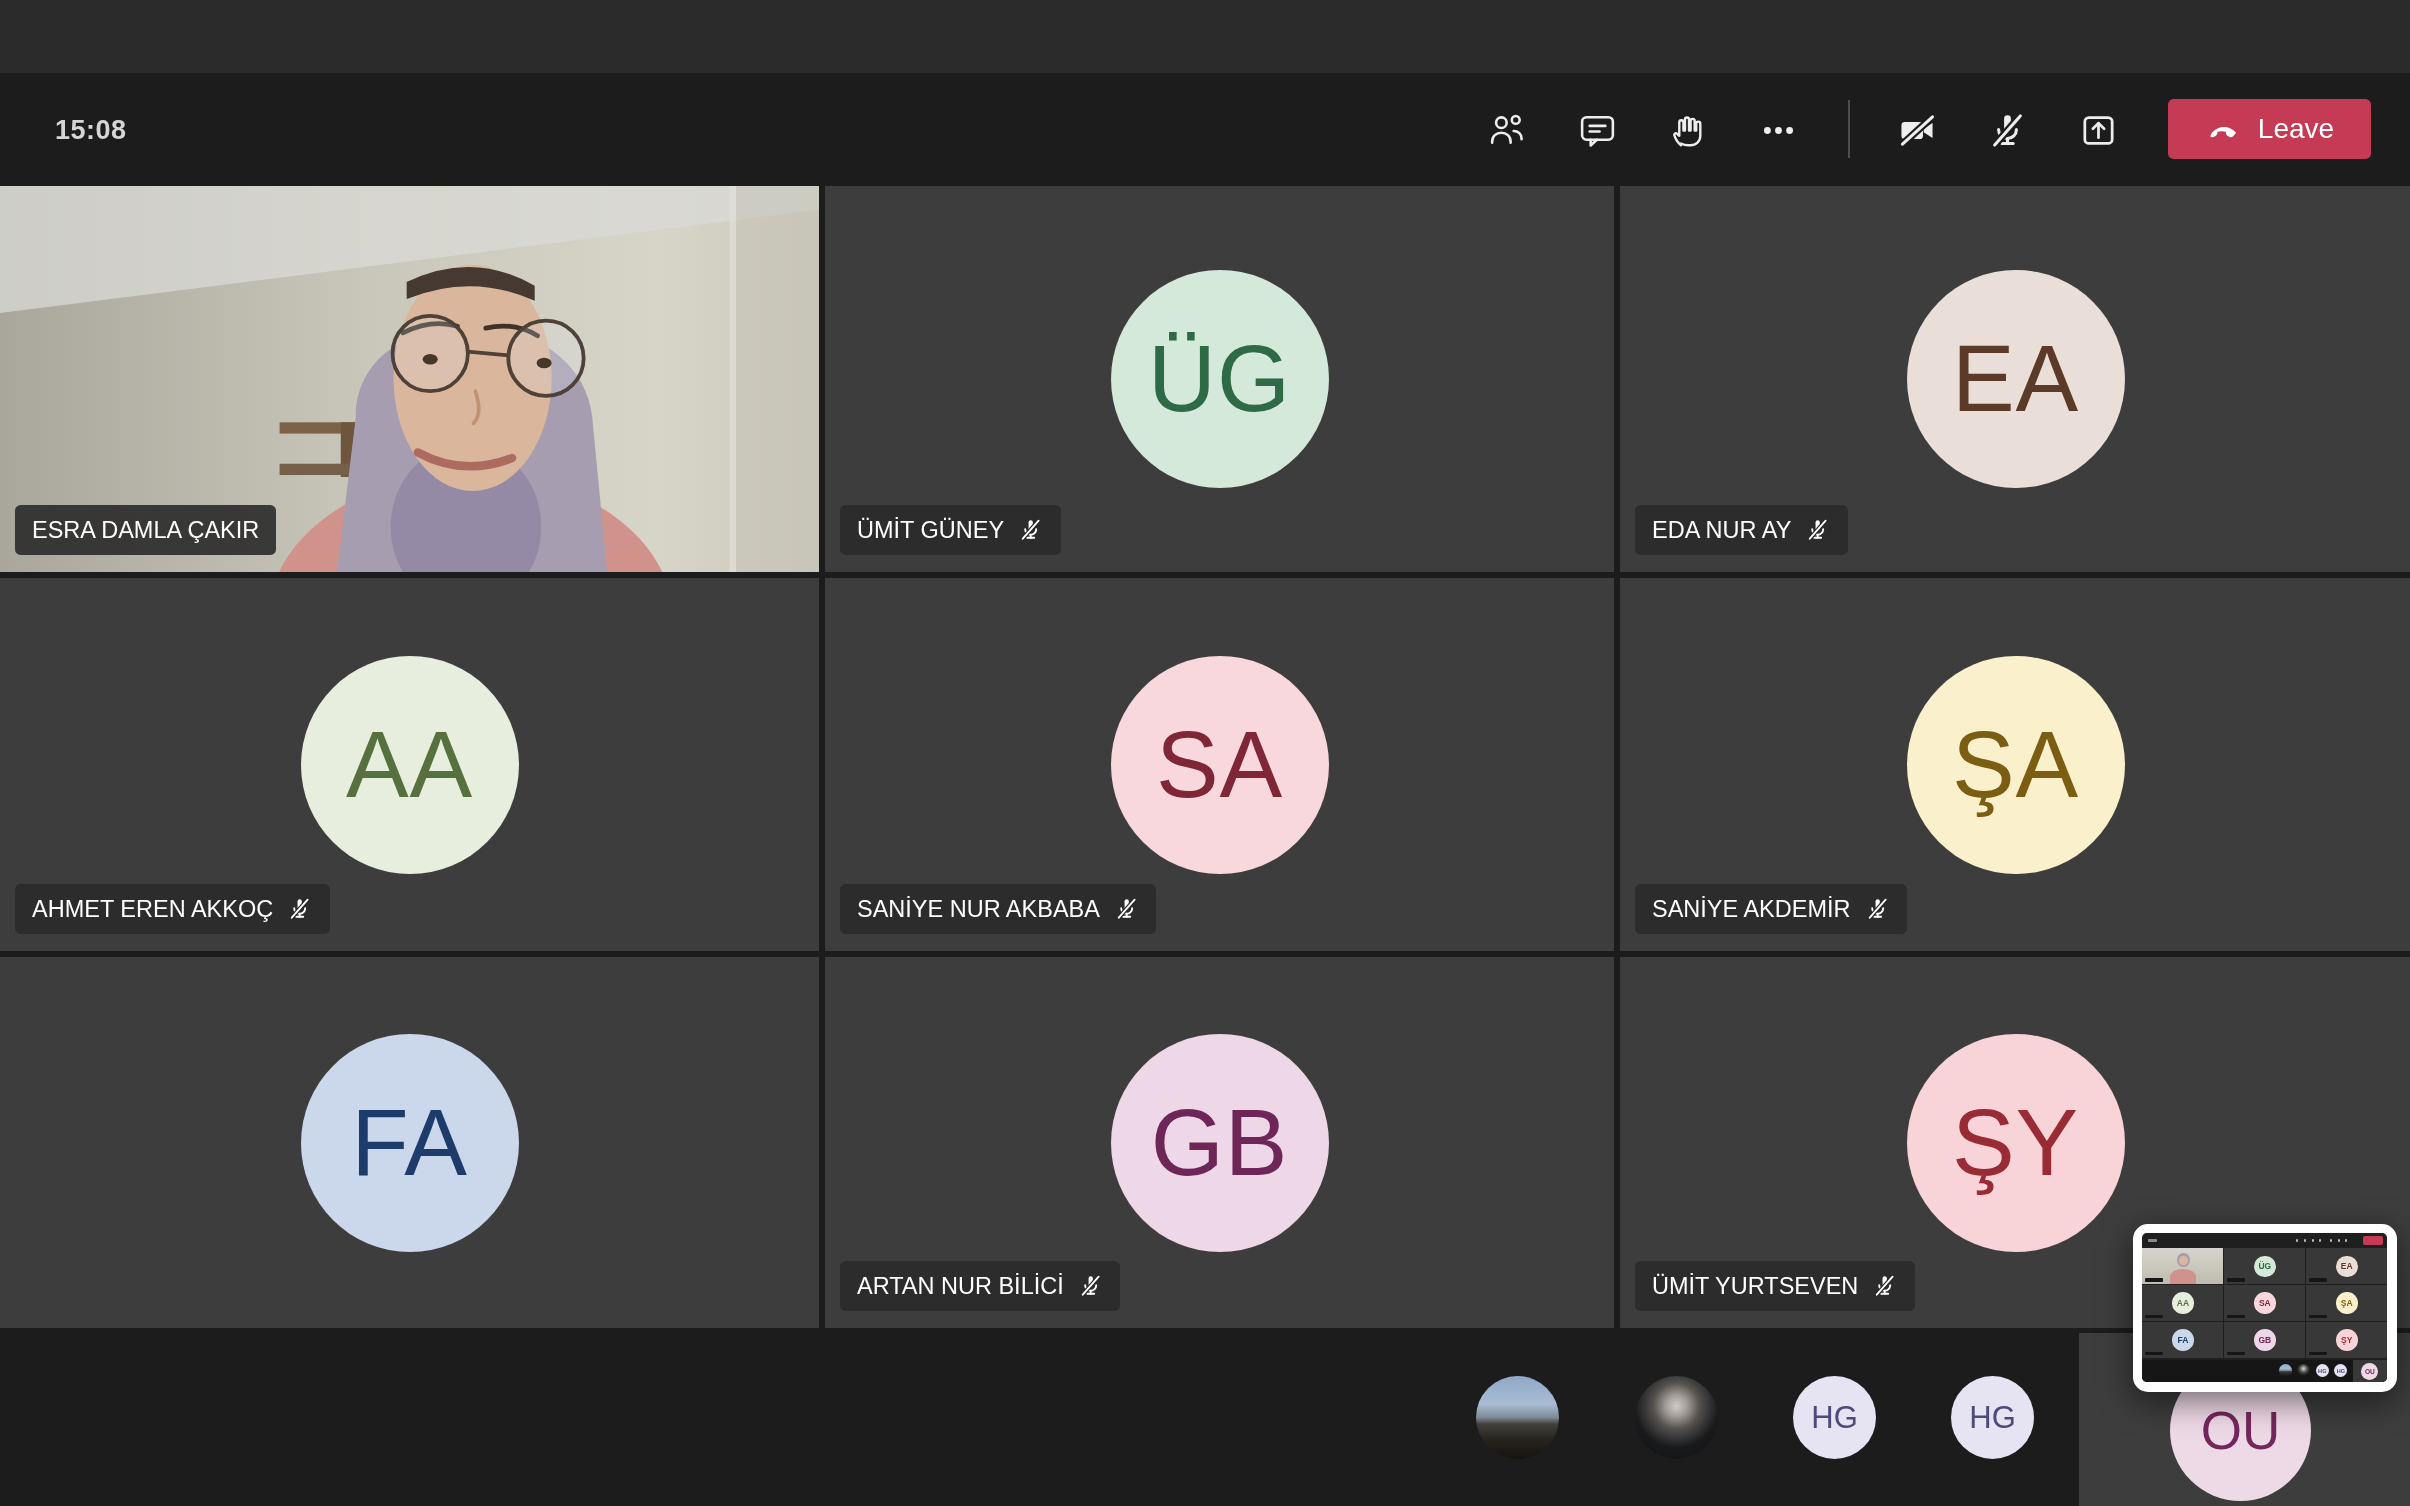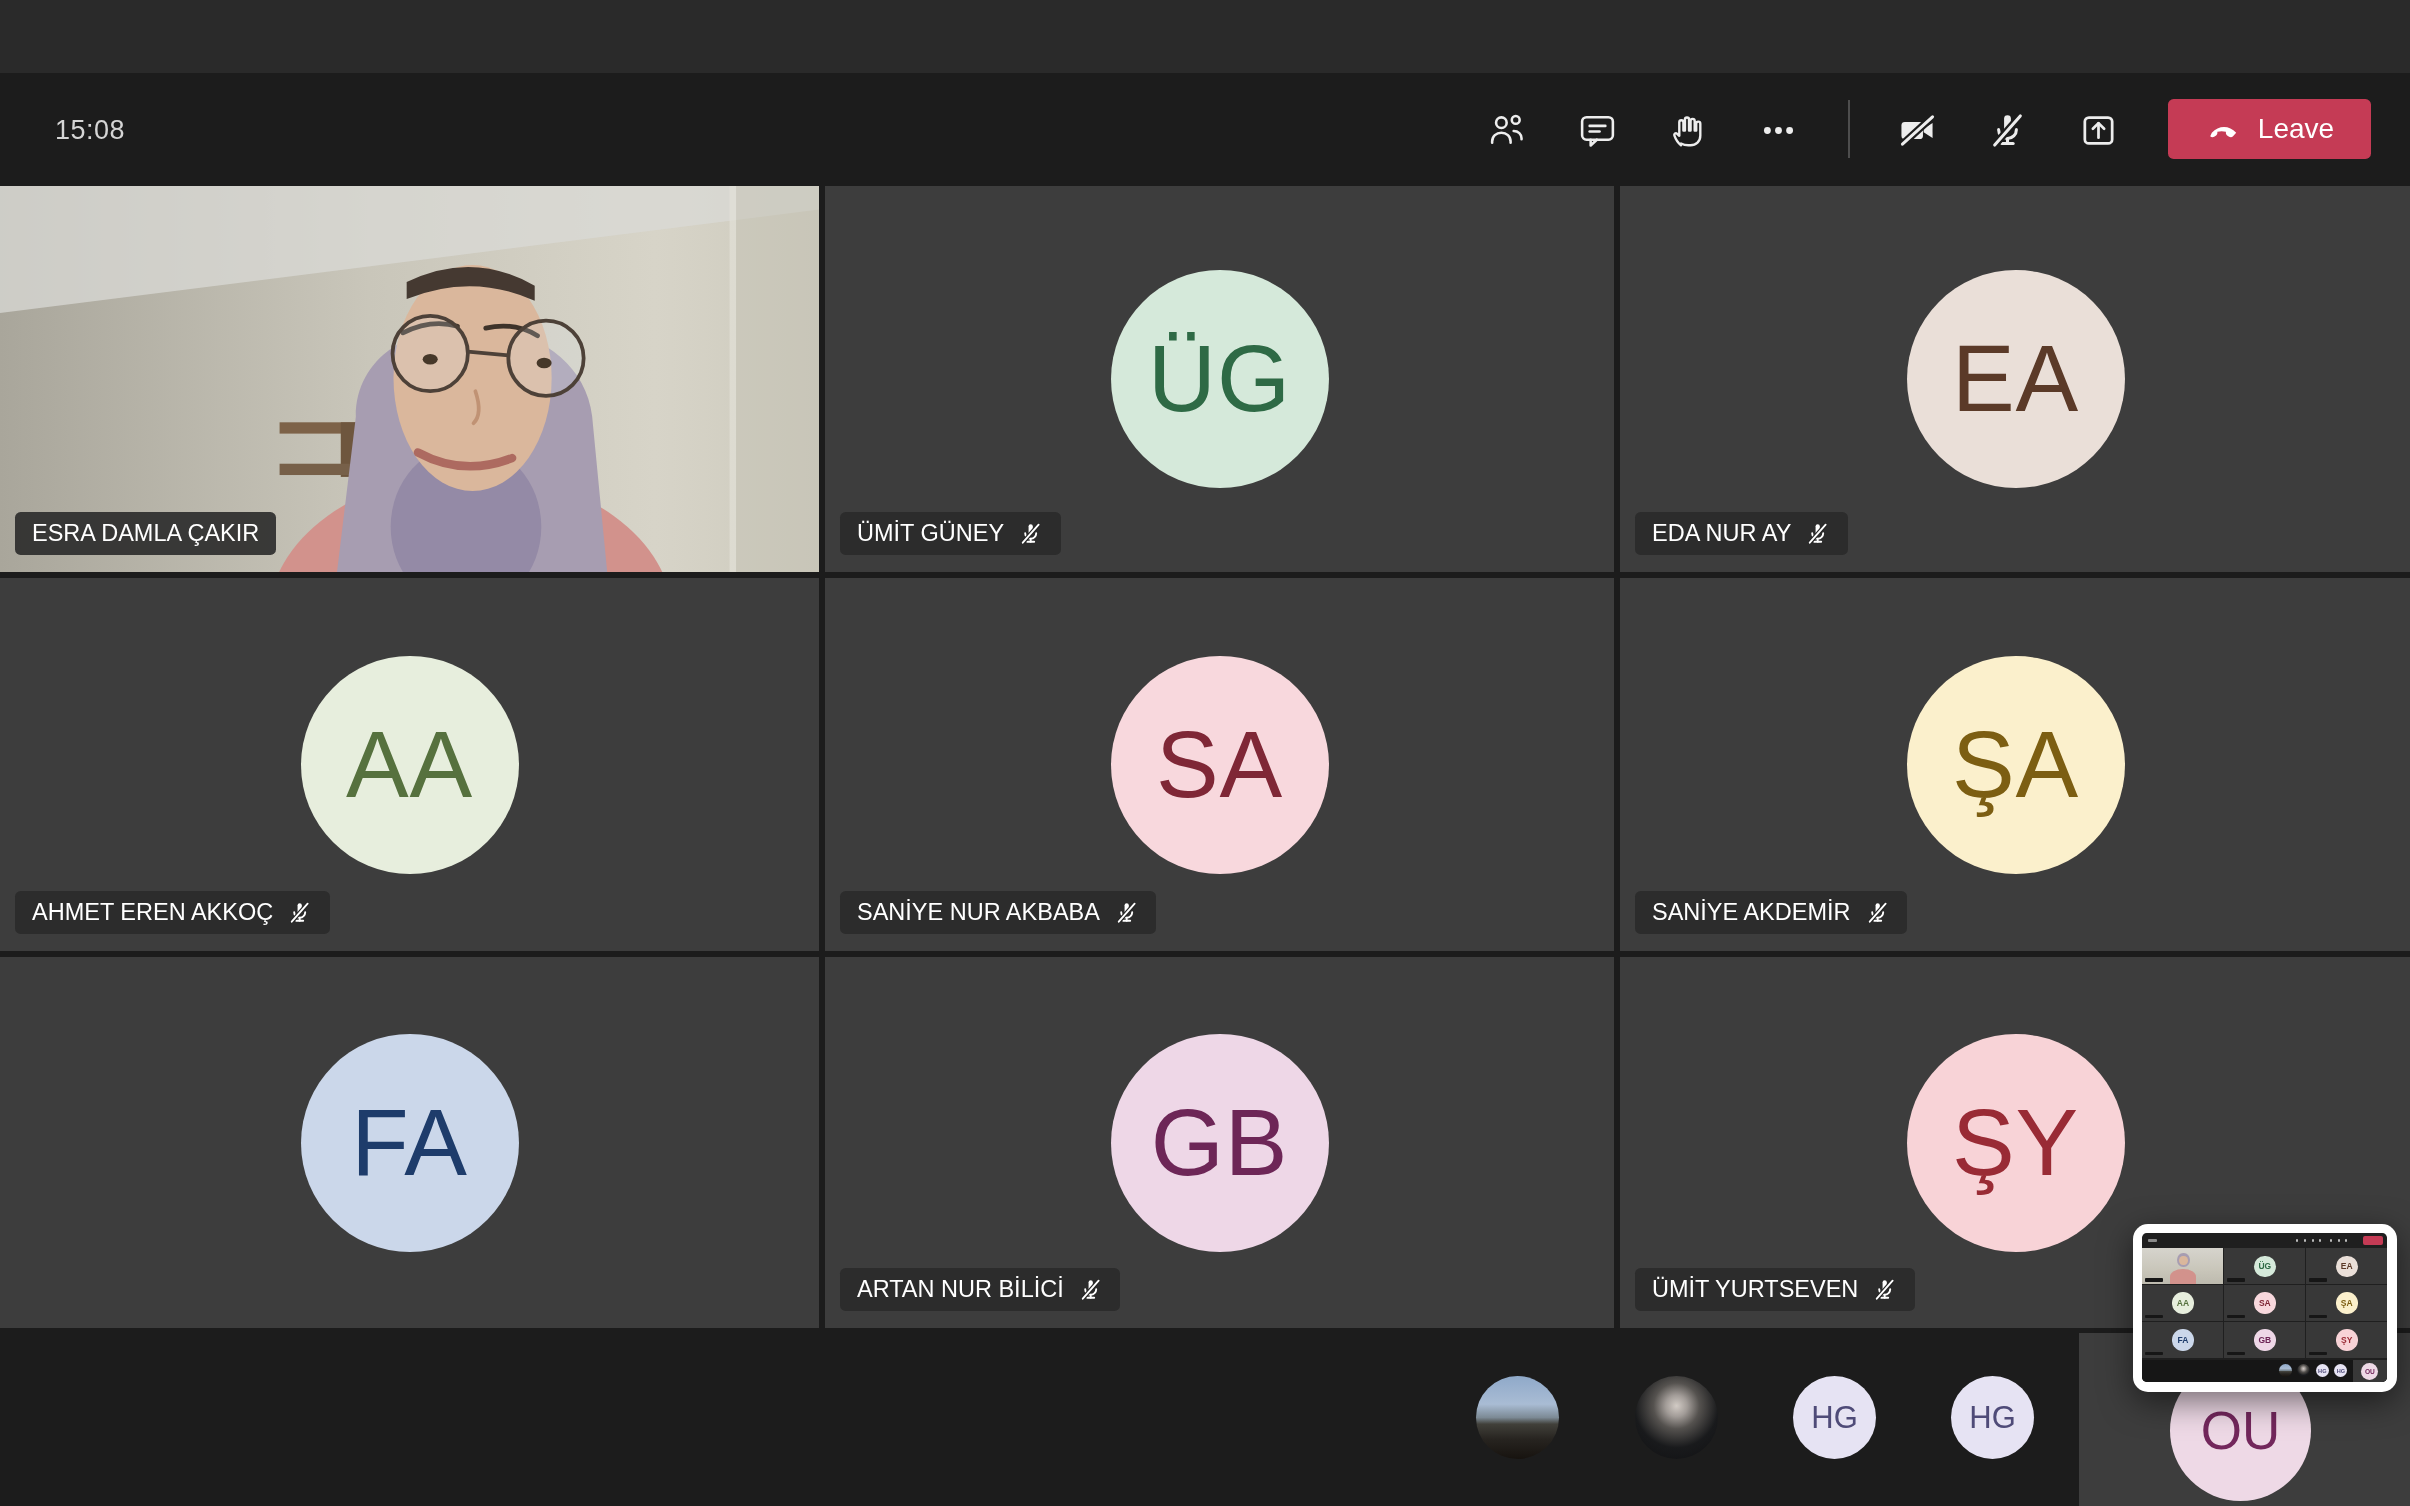--- a/index.html
+++ b/index.html
@@ -2,34 +2,34 @@
 <html style="font-size:15px"><head>
 <meta charset="utf-8">
 <style>
   html,body{margin:0;padding:0;background:#1c1c1c;width:2411px;height:1507px;overflow:hidden;
     font-family:"Liberation Sans","DejaVu Sans",sans-serif;-webkit-font-smoothing:antialiased;}
   .abs{position:absolute;}
   
   #titlebar{left:0;top:0;width:2411px;height:73px;background:#2a2a2a;}
   #toolbar{left:0;top:73px;width:2411px;height:114px;background:#1c1c1c;}
   #clock{left:55px;top:73px;height:114px;display:flex;align-items:center;
-    color:#d5d5d5;font-size:27px;letter-spacing:0.5px;}
+    color:#d5d5d5;font-size:27px;letter-spacing:0.5px;font-weight:bold;}
   .tbtn{position:absolute;top:73px;height:114px;width:90px;display:flex;align-items:center;
     justify-content:center;cursor:pointer;}
   .tbtn svg{width:41px;height:41px;}
   #tb-divider{position:absolute;left:1848px;top:100px;width:1.9px;height:58px;background:#4d4d4d;}
   #leave-btn{position:absolute;left:2168px;top:99px;width:203px;height:60px;border-radius:5.6px;
     background:#c53b55;display:flex;align-items:center;justify-content:center;gap:15px;
     color:#ffffff;font-size:28px;cursor:pointer;}
   #leave-btn svg{width:38px;height:38px;}
   
   .tile{position:absolute;background:#3d3d3d;display:flex;align-items:center;justify-content:center;overflow:hidden;}
   .avatar{width:218px;height:218px;border-radius:50%;display:flex;align-items:center;
     justify-content:center;font-size:94px;font-weight:400;letter-spacing:0.9px;}
-  .name-label{position:absolute;left:15px;bottom:17px;height:43px;display:inline-flex;
+  .name-label{position:absolute;left:15px;bottom:17px;height:50px;display:inline-flex;
     align-items:center;gap:14px;background:rgba(42,42,42,.9);border-radius:5.6px;
     padding:0 17px;color:#ffffff;font-size:23.5px;white-space:nowrap;}
   .name-label svg{width:25.4px;height:25.4px;flex:0 0 auto;}
   
   #bottom-bar{left:0;top:1333px;width:2073px;height:173px;background:#1c1c1c;}
   .small-avatar{position:absolute;top:43px;width:83px;height:83px;border-radius:50%;overflow:hidden;
     display:flex;align-items:center;justify-content:center;font-size:31px;font-weight:400;}
   .photo-landscape{background:linear-gradient(180deg,#8fa9c9 0%,#a9bcd4 34%,#7c8a95 50%,#41403a 58%,#272420 76%,#17130f 100%);}
   .photo-portrait{background:radial-gradient(circle at 50% 36%,#d2cbc5 0%,#a29c98 16%,#55524f 34%,#191a1c 62%,#101012 100%);}
   #self-tile{left:2079px;top:1333px;width:331px;height:173px;background:#3d3d3d;overflow:hidden;}

